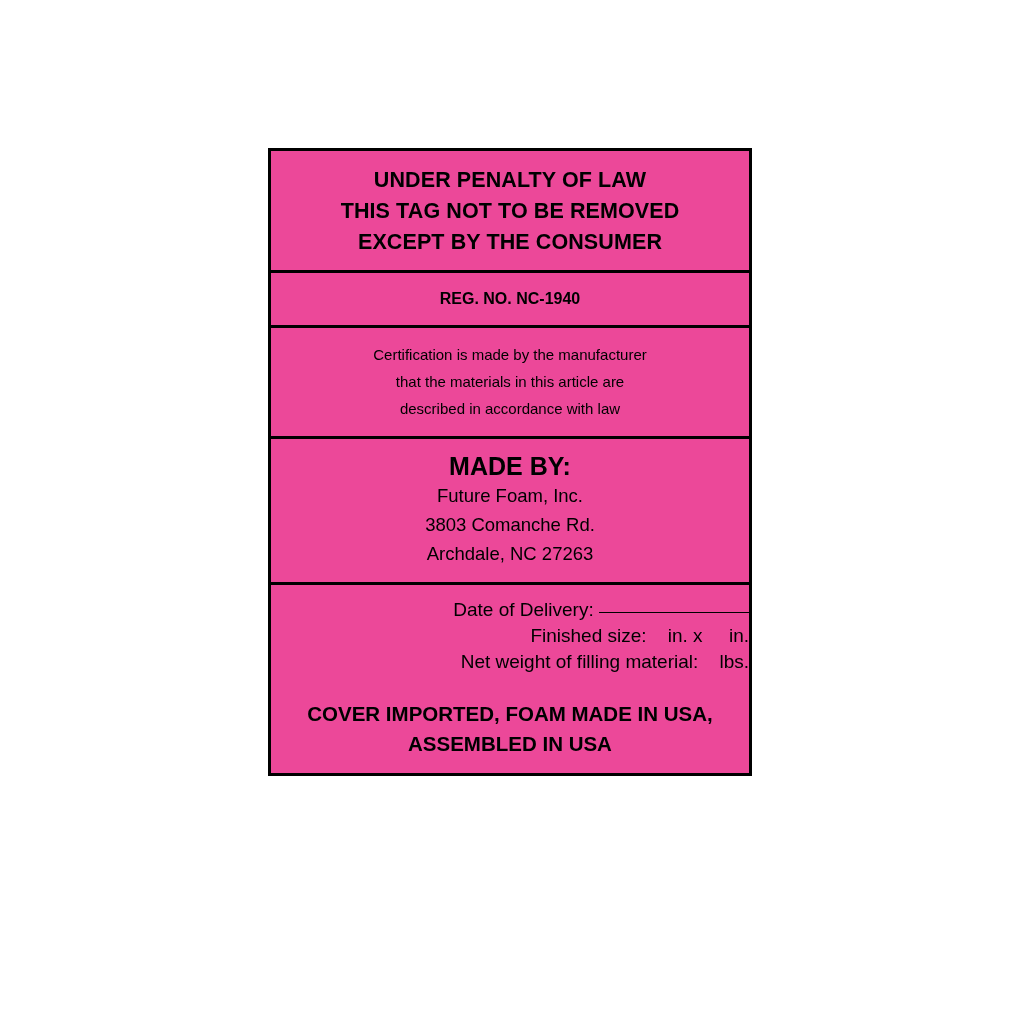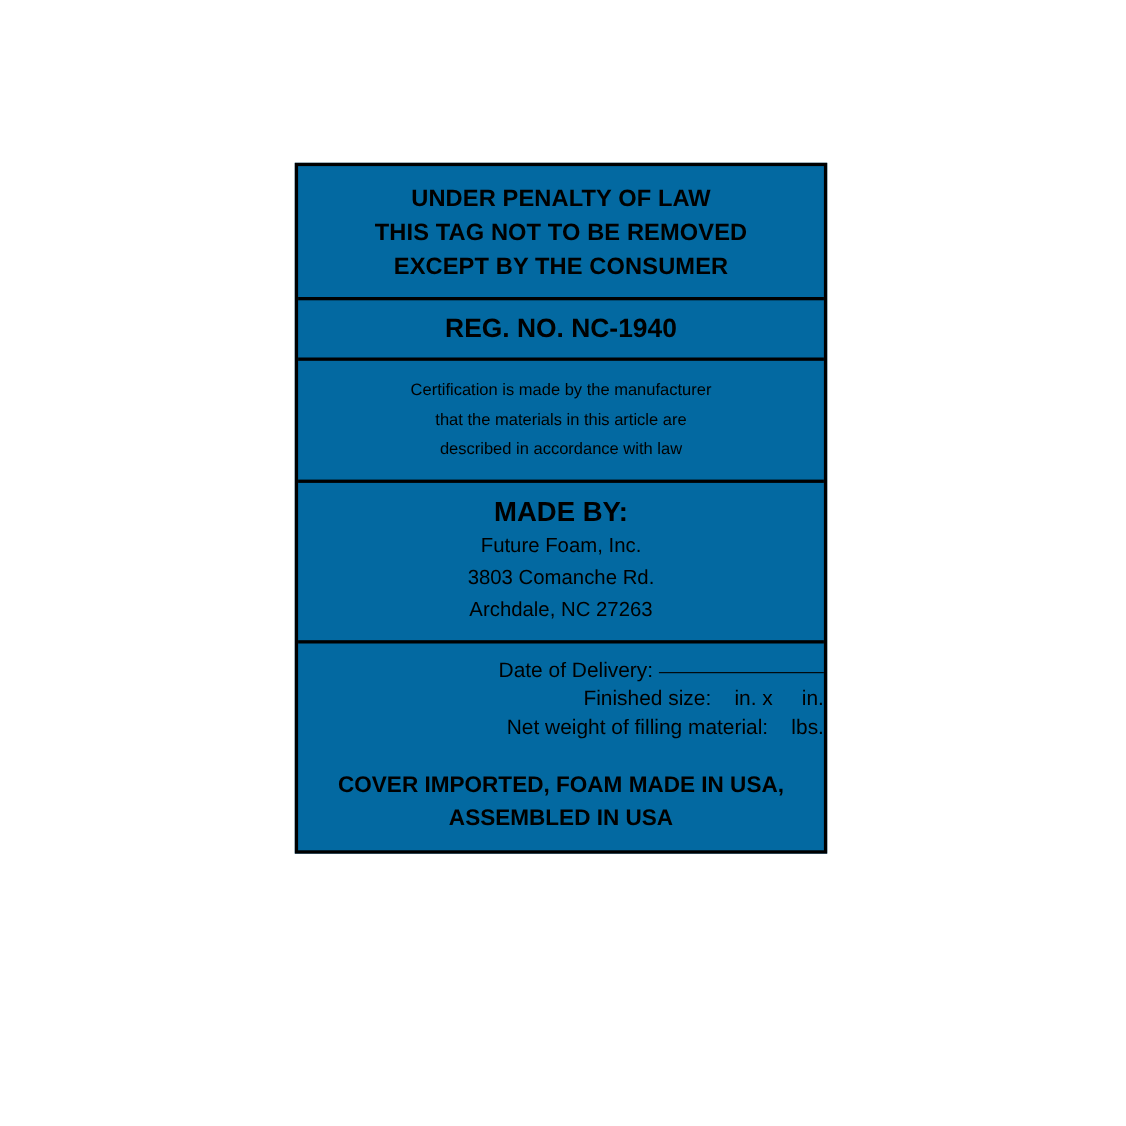--- a/index.html
+++ b/index.html
@@ -16,21 +16,21 @@
     overflow: hidden;
   }
 
   .law-tag {
     position: absolute;
     left: 268px;
     top: 148px;
     width: 484px;
     box-sizing: border-box;
     border: 3px solid #000000;
-    background: #0369a1;
+    background: #ec4899;
   }
 
   .section {
     border-bottom: 3px solid #000000;
     box-sizing: border-box;
   }
   .section:last-child {
     border-bottom: none;
   }
 
@@ -60,21 +60,21 @@
     font-size: 19px;
   }
 
   
   .sec-reg {
     padding: 13px 10px 13px 10px;
     text-align: center;
   }
   .sec-reg .line {
     font-weight: bold;
-    font-size: 24px;
+    font-size: 16px;
     line-height: 26px;
   }
 
   
   .sec-cert {
     padding: 13px 10px 14px 10px;
     text-align: center;
   }
   .sec-cert .line {
     font-size: 15px;

